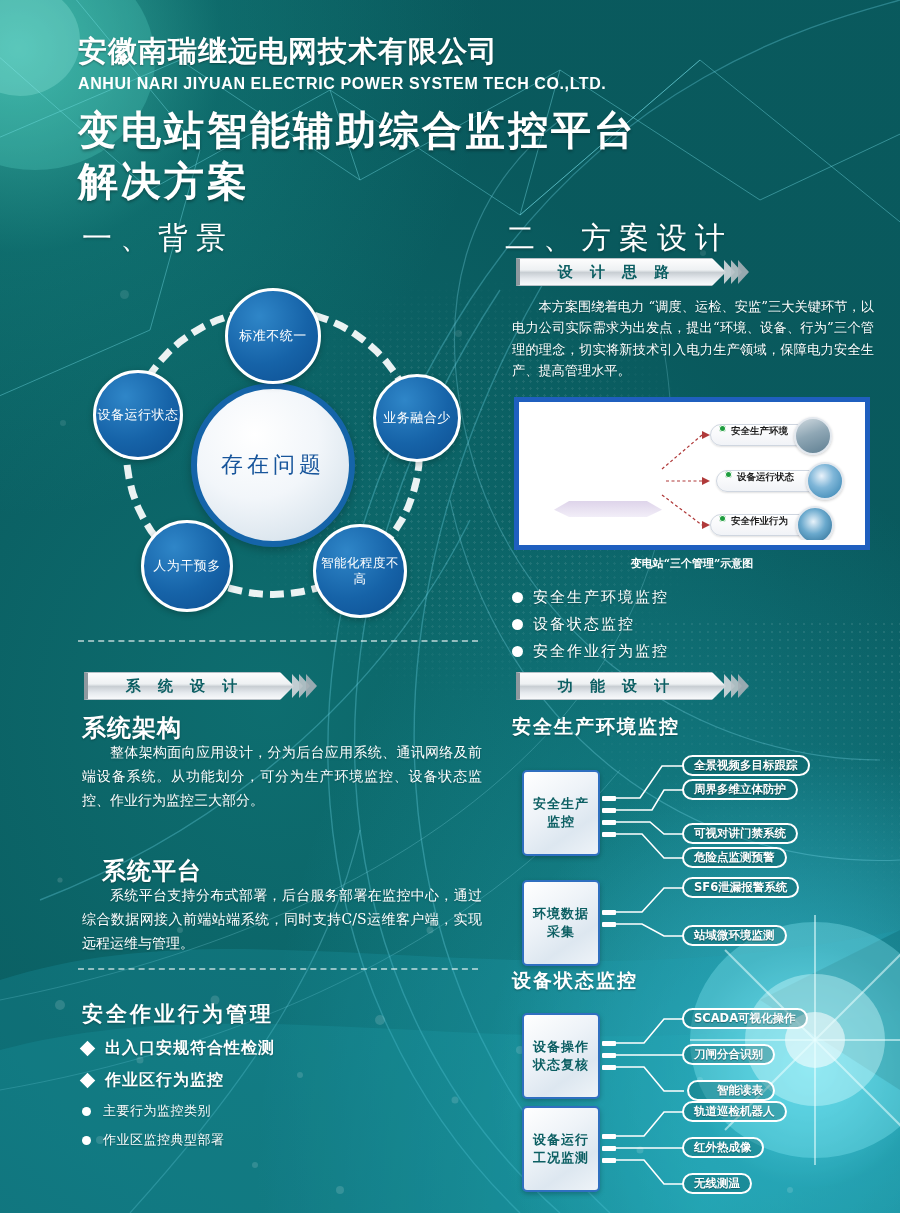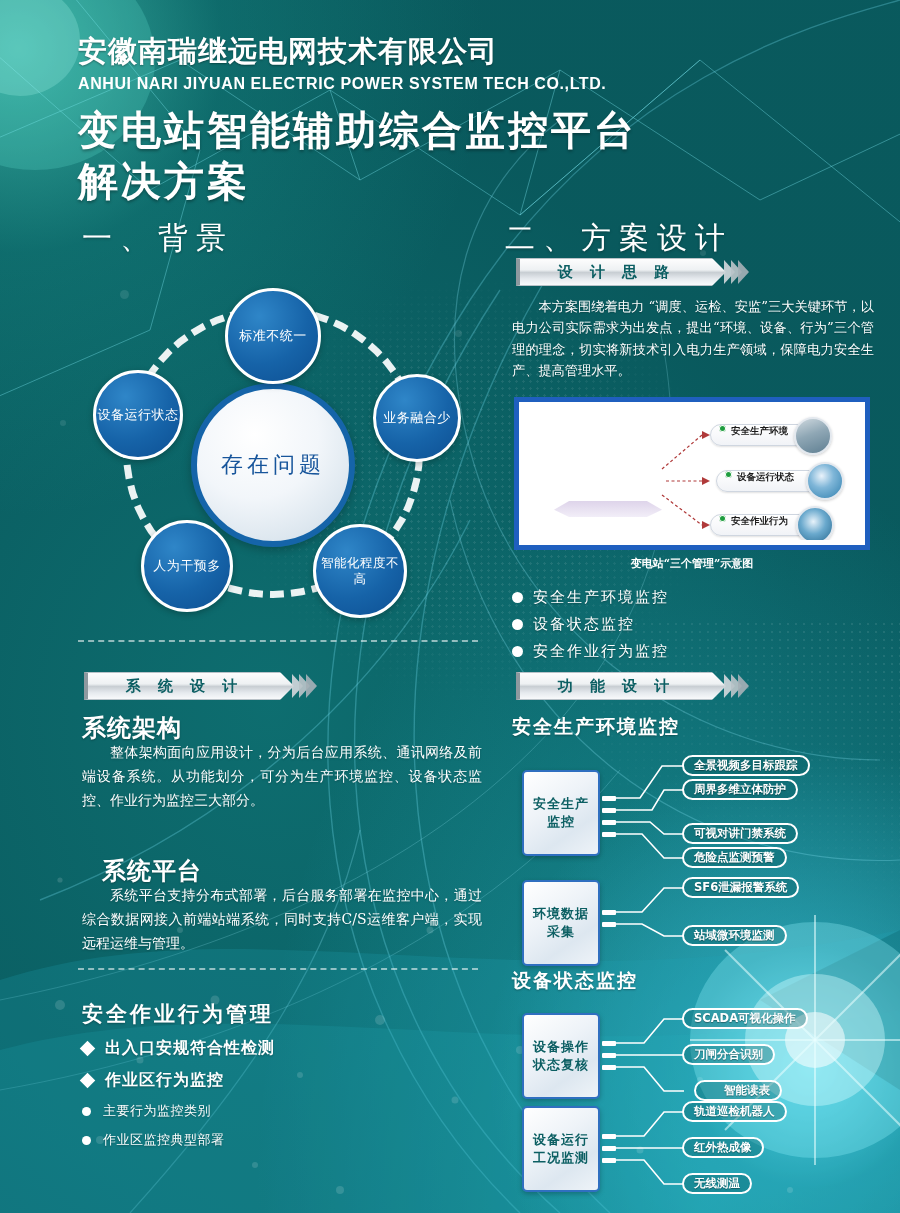--- a/index.html
+++ b/index.html
@@ -490,21 +490,21 @@
   <div class="stub" style="left:90px;top:60px;width:14px;"></div>
   <svg width="380" height="105" style="position:absolute;left:0;top:0;">
     <g stroke="#fff" stroke-width="1.6" fill="none">
       <path d="M104,38 L132,38 L152,14 L172,14"></path>
       <path d="M104,50 L172,50"></path>
       <path d="M104,62 L132,62 L152,86 L172,86"></path>
     </g>
   </svg>
   <div class="leaf" style="left:170px;top:3px;">SCADA可视化操作</div>
   <div class="leaf" style="left:170px;top:39px;">刀闸分合识别</div>
-  <div class="leaf" style="left:182px;top:75px;padding-left:28px;">智能读表</div>
+  <div class="leaf" style="left:175px;top:75px;padding-left:28px;">智能读表</div>
 </div>
 
 <div class="tree" style="left:512px;top:1098px;width:380px;height:105px;">
   <div class="tbox" style="left:10px;top:8px;">
     <div>设备运行</div>
     <div>工况监测</div>
   </div>
   <div class="stub" style="left:90px;top:36px;width:14px;"></div>
   <div class="stub" style="left:90px;top:48px;width:14px;"></div>
   <div class="stub" style="left:90px;top:60px;width:14px;"></div>

